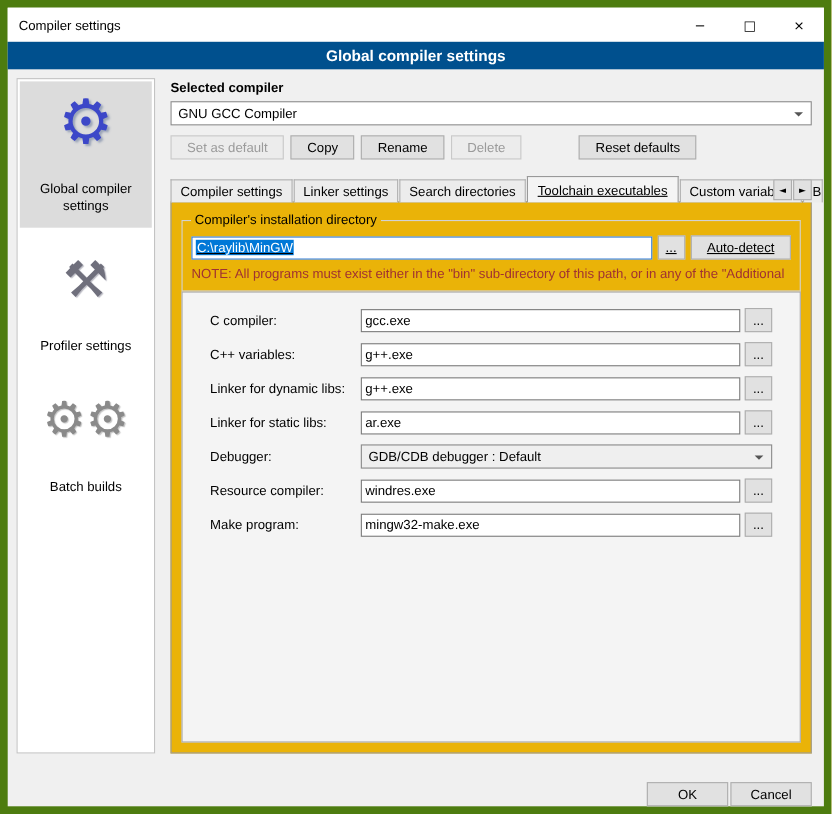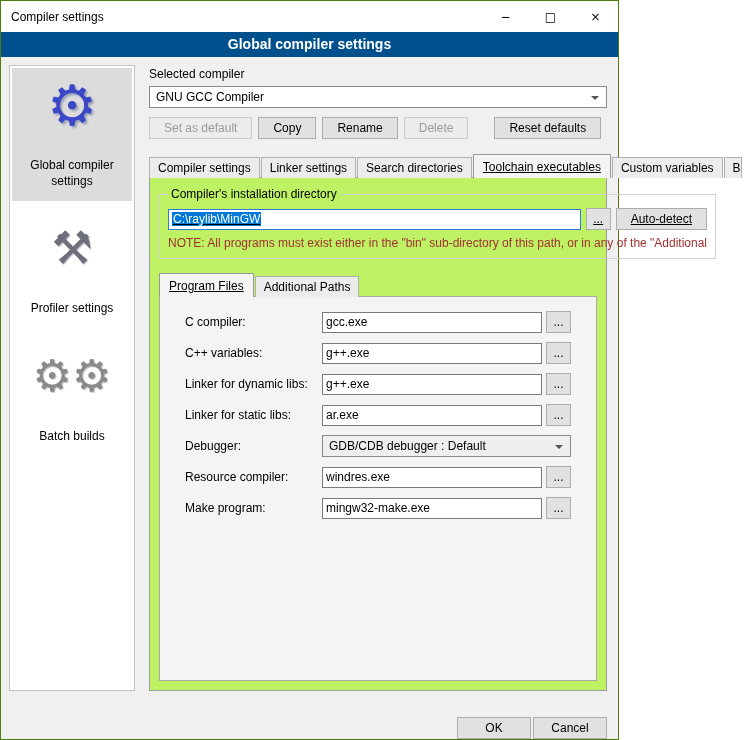--- a/index.html
+++ b/index.html
@@ -1,19 +1,19 @@
 <!DOCTYPE html>
 <html><head>
 <meta charset="utf-8">
 <style>
   * { box-sizing: border-box; margin: 0; padding: 0; }
   html,body { width: 756px; height: 740px; }
   body { font: 12px "Liberation Sans", sans-serif; background: #fff; }
 
-  .window { width: 619px; height: 740px; border: 1px solid #4d7c0f; background: #f0f0f0;
+  .window { width: 756px; height: 740px; border: 7px solid #4d7c0f; background: #f0f0f0;
             display: flex; flex-direction: column; }
 
   
   .titlebar { height: 31px; background: #fff; display: flex; align-items: center; flex: 0 0 auto; }
   .titlebar .title { flex: 1; padding-left: 10px; font-size: 12px; color: #000; }
   .win-btn { width: 45px; height: 31px; border: none; background: transparent;
              display: flex; align-items: center; justify-content: center;
              font: 12px "DejaVu Sans", sans-serif; color: #000; cursor: default; }
 
   
@@ -29,48 +29,48 @@
   .side-item.selected { background: #dcdcdc; }
   .side-icon { height: 58px; display: flex; align-items: center; justify-content: center;
                font-family: "DejaVu Sans", sans-serif; }
   .gear-blue { font-size: 56px; color: #3c47c8; text-shadow: 2px 2px 2px #9aa4b8; }
   .hammer    { font-size: 46px; color: #6f6f7c; text-shadow: 1px 1px 1px #b9b9c2; }
   .gears-gray { position: relative; font-size: 44px; color: #8a8a8a; text-shadow: 1px 1px 1px #c2c2c2; }
   .side-label { margin-top: 24px; text-align: center; line-height: 1.3; }
 
   
   .main { flex: 1; margin-left: 14px; display: flex; flex-direction: column; min-width: 0; }
-  .top-label { margin: 2px 0 5px; }
+  .top-label { margin: 2px 0 5px; font-weight: bold; }
 
   .combo { height: 22px; border: 1px solid #8a8a8a; background: #fff; position: relative;
            display: flex; align-items: center; padding: 0 22px 0 6px; cursor: default; }
   .combo .arrow { position: absolute; right: 7px; top: 9px; width: 0; height: 0;
                   border-left: 4px solid transparent; border-right: 4px solid transparent;
                   border-top: 4px solid #555; }
 
   .btn { height: 22px; background: #e1e1e1; border: 1px solid #adadad; font: 12px "Liberation Sans", sans-serif;
          padding: 0 14px; cursor: default; }
   .btn.disabled { color: #9b9b9b; background: #ececec; border-color: #c9c9c9; }
   .btn-row { display: flex; justify-content: flex-start; gap: 6px; margin-top: 9px; }
-  .btn-row .reset { margin-left: 20px; }
+  .btn-row .reset { margin-left: 46px; }
 
   
   .tabs { display: flex; align-items: flex-end; margin-top: 14px; position: relative;
           padding-right: 38px; z-index: 2; }
   .tab { border: 1px solid #b0b0b0; border-bottom: none; background: #ececec;
          padding: 3px 8px; margin-right: 1px; white-space: nowrap; position: relative;
          top: 1px; cursor: pointer; }
   .tab.active { background: #f4f4f4; padding: 5px 9px 4px; border-color: #999; z-index: 3; text-decoration: underline; }
   .tab.truncated { max-width: 36px; overflow: hidden; }
   .tab-scroll { position: absolute; right: 0; bottom: 1px; display: flex; gap: 1px; }
   .tab-scroll .btn { width: 17px; height: 19px; padding: 0; font-size: 8px;
                      font-family: "DejaVu Sans", sans-serif; display: flex;
                      align-items: center; justify-content: center; }
 
-  .tabpage { flex: 1; border: 1px solid #9c9c9c; background: #bef264;
+  .tabpage { flex: 1; border: 1px solid #9c9c9c; background: #eab308;
              padding: 9px 9px 9px; display: flex; flex-direction: column; min-height: 0; }
 
   fieldset.group { border: 1px solid #d2d2d2; padding: 4px 8px 8px; }
   fieldset.group legend { padding: 0 3px; }
 
   .dir-row { display: flex; align-items: center; gap: 5px; margin-top: 3px; text-decoration: underline; }
   .text-input { height: 21px; border: 1px solid #7a7a7a; background: #fff;
                 padding: 1px 3px; font: 12px "Liberation Sans", sans-serif; }
   .path-input { flex: 1; display: flex; align-items: center; border-color: #2f7bd6; }
   .selection { background: #0078d7; color: #fff; padding: 0 1px; }
@@ -169,24 +169,20 @@
           <div class="dir-row">
             <div class="text-input path-input">
               <span class="selection">C:\raylib\MinGW</span>
             </div>
             <button class="btn browse">...</button>
             <button class="btn">Auto-detect</button>
           </div>
           <div class="note">NOTE: All programs must exist either in the "bin" sub-directory of this path, or in any of the "Additional</div>
         </fieldset>
 
-        <div class="subtabs">
-          <span class="tab active">Program Files</span>
-          <span class="tab">Additional Paths</span>
-        </div>
 
         <div class="subpage">
 
           <div class="frow">
             <span class="flabel">C compiler:</span>
             <input class="text-input" type="text" value="gcc.exe" style="">
             <button class="btn browse">...</button>
           </div>
 
           <div class="frow">

